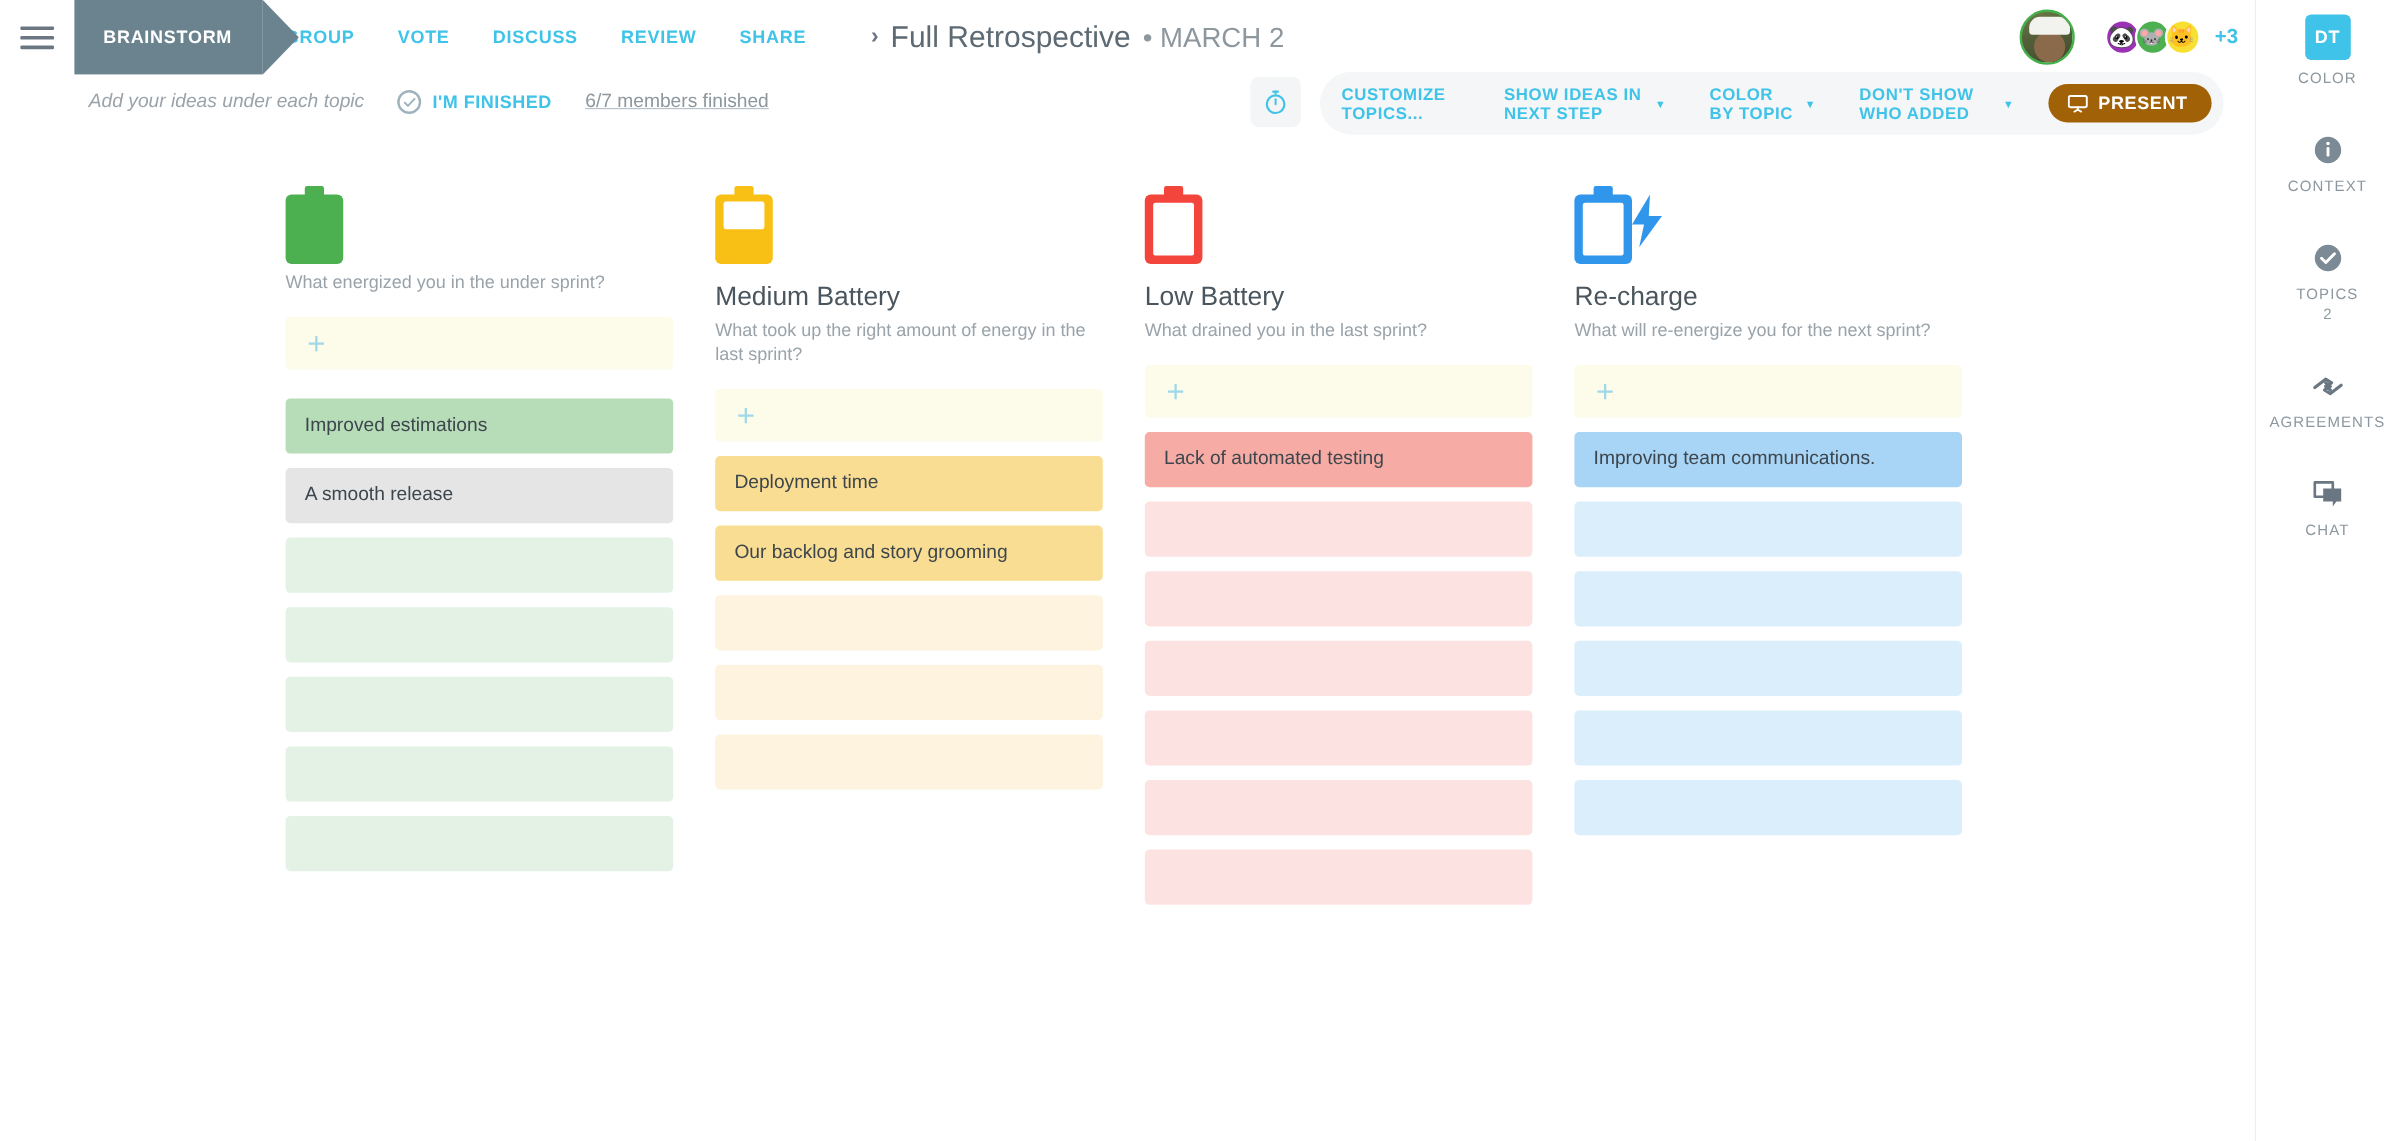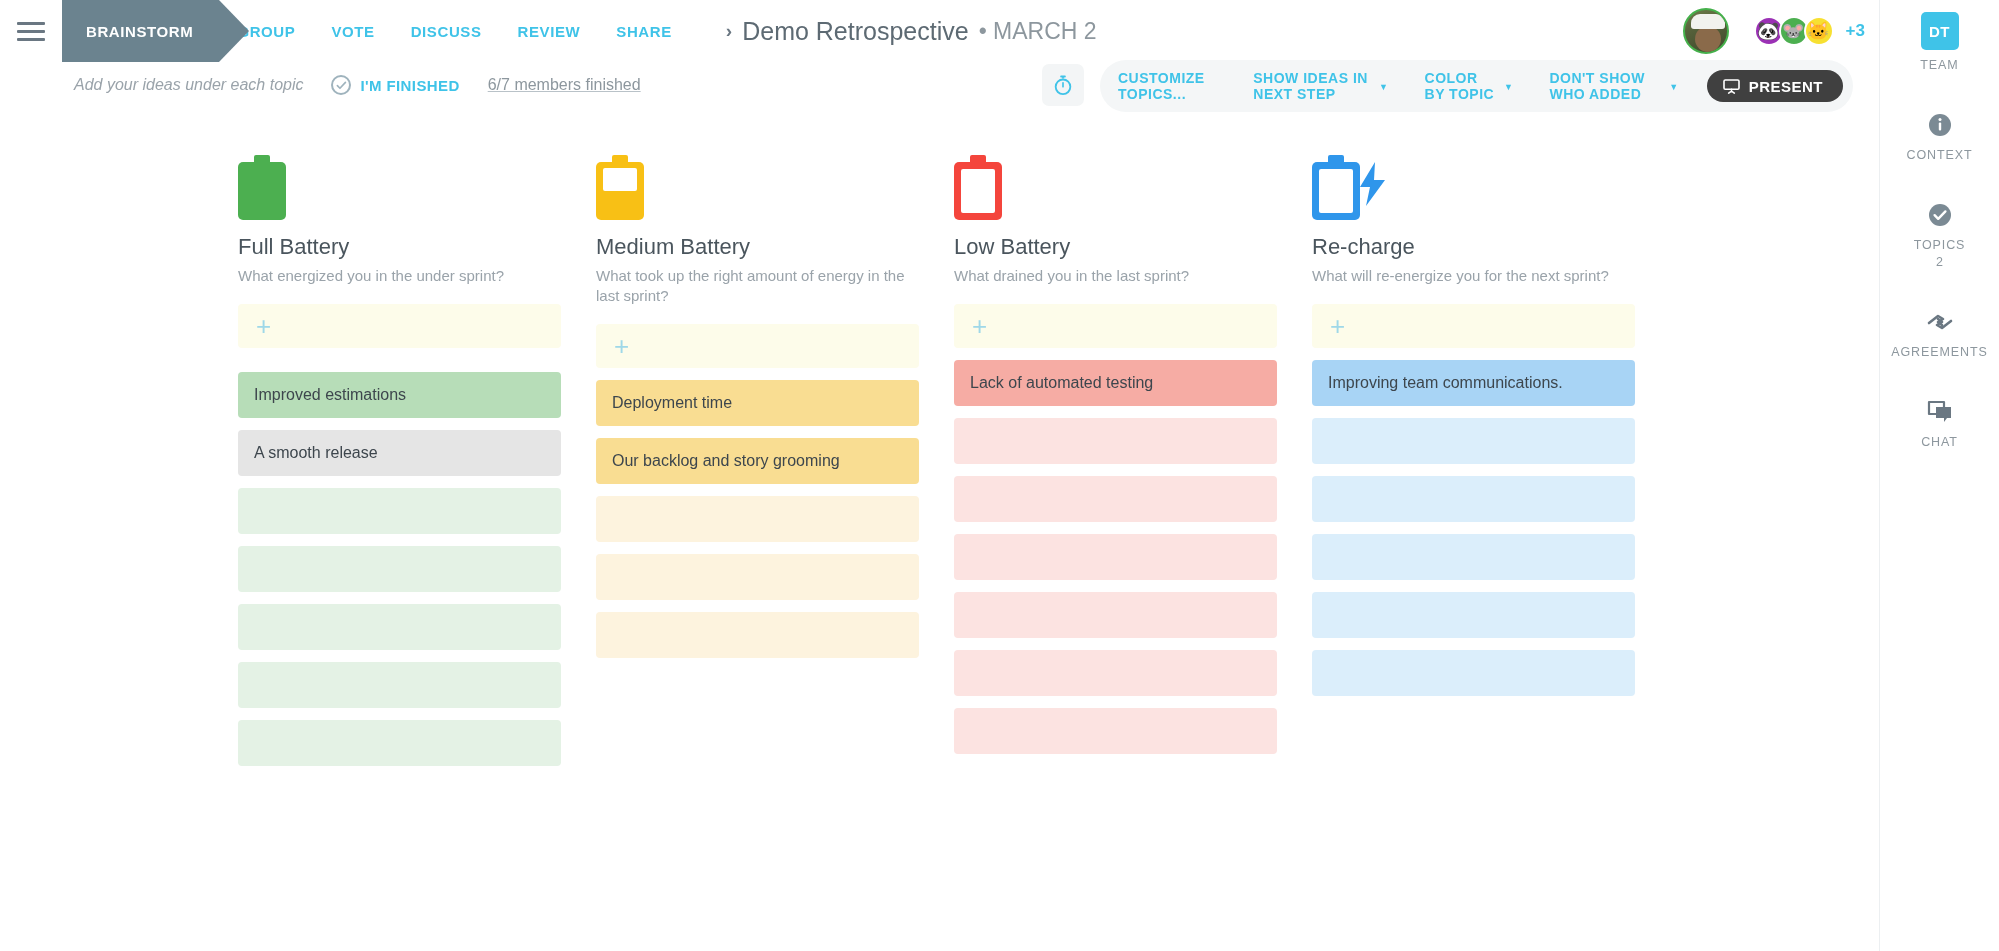--- a/index.html
+++ b/index.html
@@ -103,21 +103,21 @@
     position:absolute; left:1100px; top:-2px; height:52px;
     right: 26px; background:#f4f6f7; border-radius:26px;
     display:flex; align-items:center; justify-content:flex-end; gap:0px; padding-right:10px;
   }
   .tb-item {
     color:#3fc3e8; font-size:14px; font-weight:bold; letter-spacing:0.5px;
     padding: 0 18px; cursor:pointer; display:flex; align-items:center; gap:6px;
   }
   .caret { font-size:9px; line-height:1; position:relative; top:1px; }
   .present-btn {
-    display:flex; align-items:center; gap:9px; background:#404040; color:#fff;
+    display:flex; align-items:center; gap:9px; background:#a16207; color:#fff;
     border-radius:20px; height:32px; padding: 0 20px 0 16px; margin-left:10px;
     font-size:15px; font-weight:bold; letter-spacing:0.5px; cursor:pointer;
   }
 
   
   .board {
     position:absolute; left:0; top:120px; width:1879px; bottom:0;
     display:flex; padding-left: 238px; gap: 35px;
   }
   .column { width: 323px; }
@@ -201,21 +201,21 @@
       <div class="step">
         <span>REVIEW</span>
       </div>
       <div class="step">
         <span>SHARE</span>
       </div>
     </div>
 
     <div class="title-wrap">
       <span class="title-chevron">›</span>
-      <span class="doc-title">Demo Retrospective</span>
+      <span class="doc-title">Full Retrospective</span>
       <span class="doc-date">• MARCH 2</span>
     </div>
 
     <div class="avatars">
       <div class="ava-big">
         <div class="face"></div>
         <div class="cap"></div>
       </div>
       <div class="ava-sm ava-panda">
         <span>🐼</span>
@@ -281,21 +281,20 @@
 
   <div class="board">
 
     <div class="column">
       <div class="col-icon">
         <div class="bat" style="width:48px;height:65px;">
           <div class="nub" style="background:#4caf50;"></div>
           <div class="body" style="background:#4caf50;"></div>
         </div>
       </div>
-      <div class="col-title">Full Battery</div>
       <div class="col-sub">What energized you in the under sprint?</div>
       <div class="add-card">
         <span class="add-plus">+</span>
       </div>
       <div class="card" style="background:#b7ddb8;margin-top:24px;">
         <span>Improved estimations</span>
       </div>
       <div class="card" style="background:#e5e5e5;">
         <span>A smooth release</span>
       </div>
@@ -379,21 +378,21 @@
       <div class="ghost" style="background:#dbeefb;"></div>
       <div class="ghost" style="background:#dbeefb;"></div>
     </div>
   </div>
 
   <div class="rail">
     <div class="rail-item">
       <div class="rail-team-badge">
         <span>DT</span>
       </div>
-      <div class="rail-label">TEAM</div>
+      <div class="rail-label">COLOR</div>
     </div>
 
     <div class="rail-item">
       <div class="rail-ico">
         <svg width="26" height="26" viewBox="0 0 26 26">
           <circle cx="13" cy="13" r="11" fill="#7b8a94"></circle>
           <rect x="11.8" y="10.5" width="2.4" height="8" rx="1.1" fill="#fff"></rect>
           <circle cx="13" cy="7.6" r="1.5" fill="#fff"></circle>
         </svg>
       </div>

